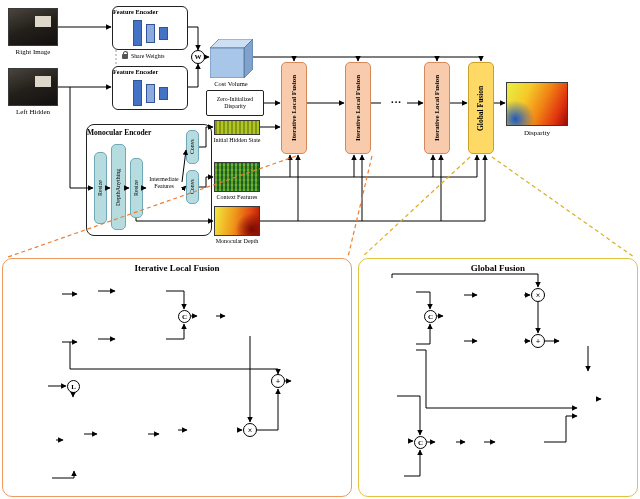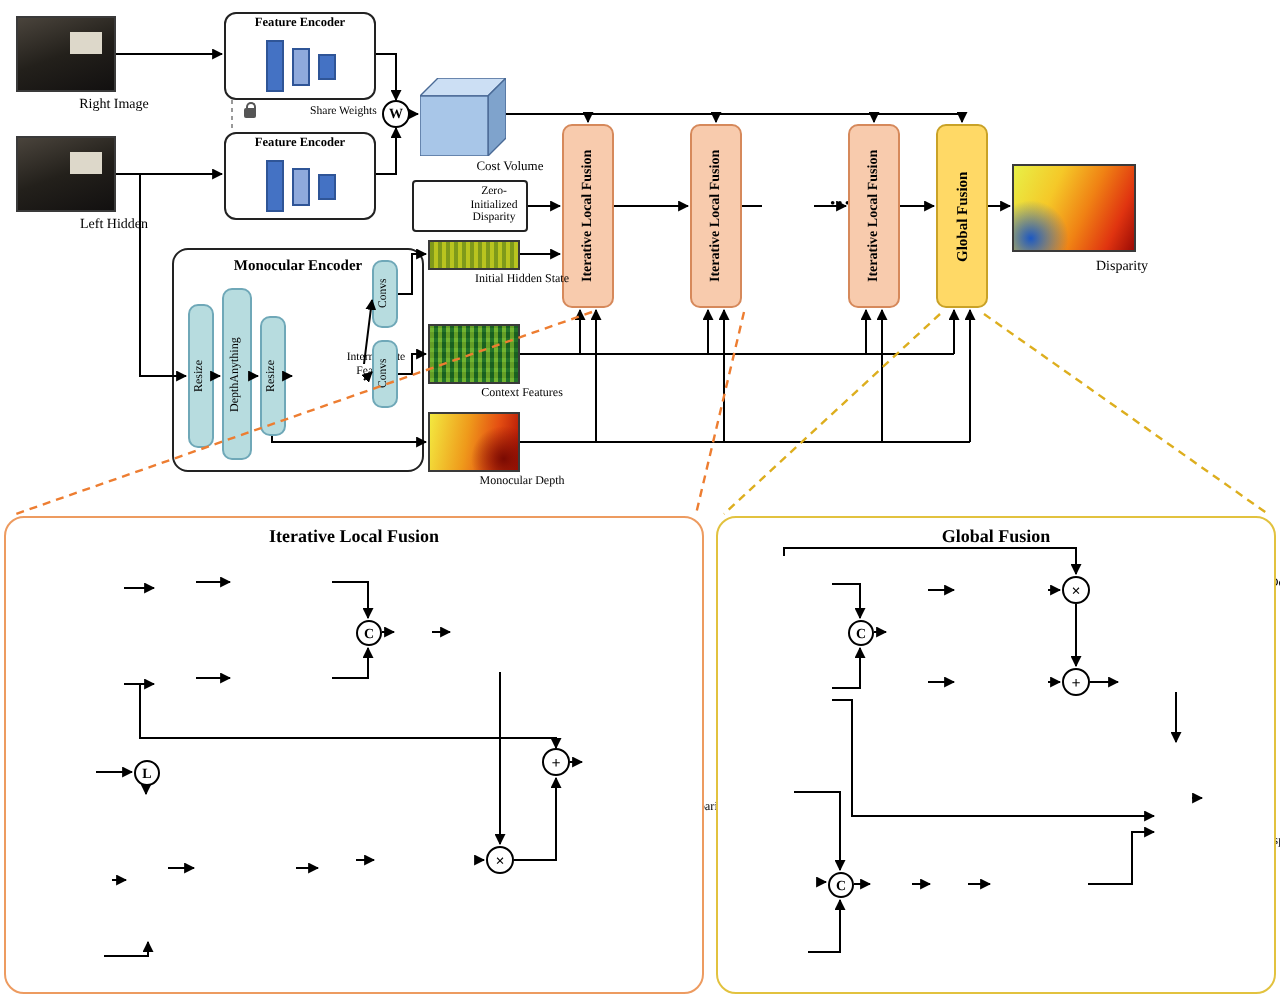--- a/index.html
+++ b/index.html
@@ -1,20 +1,20 @@
 <!DOCTYPE html>
 <html><head>
 <meta charset="utf-8">
 <style>
   html,body{margin:0;padding:0;background:#fff;}
   #canvas{position:relative;width:640px;height:499px;background:#fff;overflow:hidden;
           font-family:"Liberation Serif","DejaVu Serif",serif;color:#000;}
   .abs{position:absolute;}
   .img{position:absolute;border:1px solid #3a3a3a;box-sizing:border-box;}
-  .lbl{position:absolute;font-size:6.2px;line-height:1.18;text-align:center;padding-left:24px;}
+  .lbl{position:absolute;font-size:6.2px;line-height:1.18;text-align:center;}
   .box{position:absolute;background:#fff;border:1px solid #222;border-radius:6px;box-sizing:border-box;}
   .blockv{position:absolute;border-radius:5px;border:1px solid;box-sizing:border-box;
           writing-mode:vertical-rl;transform:rotate(180deg);
           display:flex;align-items:center;justify-content:center;
           text-align:center;font-weight:bold;line-height:1.25;}
   .peach{background:#F8CBAD;border-color:#D6895B;}
   .gold{background:#FFD966;border-color:#C9A227;}
   .teal{background:#B7DCDF;border-color:#6FA8B8;font-weight:normal;}
   .green{background:#C6E0B4;border-color:#82B366;}
   .op{position:absolute;border:1px solid #000;border-radius:50%;background:#fff;
@@ -41,21 +41,21 @@
       linear-gradient(120deg,#1d3e9e,#102466 60%,#0a1742);}
   .scaleimg{background:linear-gradient(180deg,#f2e829 0%,#e8d71c 60%,#d9c40f 100%);}
   .shiftimg{background:linear-gradient(115deg,#f6c51e 0%,#ef8c14 40%,#e1490e 75%,#c21f06 100%);}
   .confimg{background:radial-gradient(ellipse at 45% 55%,#45d95d 0%,#1f7a30 35%,#0b2e14 65%,#051708 100%);}
   #wires{position:absolute;left:0;top:0;z-index:30;pointer-events:none;}
   .arr{fill:none;stroke:#000;stroke-width:1;marker-end:url(#ah);}
   .ln{fill:none;stroke:#000;stroke-width:1;}
   .dashO{fill:none;stroke:#ED7D31;stroke-width:1.2;stroke-dasharray:4 3;}
   .dashY{fill:none;stroke:#DDAE1E;stroke-width:1.2;stroke-dasharray:4 3;}
   .dashG{fill:none;stroke:#999;stroke-width:1;stroke-dasharray:2 2;}
-  .fe-title{position:absolute;top:1px;left:0;right:0;text-align:center;font-size:6.3px;font-weight:bold;}
+  .fe-title{position:absolute;top:1px;left:0;right:0;text-align:left;font-size:6.3px;font-weight:bold;}
   .bars{position:absolute;left:0;right:0;top:13px;bottom:3px;display:flex;gap:4px;align-items:center;justify-content:center;}
   .bar{width:7px;background:#4472C4;border:0.5px solid #2f5597;}
   .bar.light{background:#8FAADC;}
   .lock{position:absolute;width:6px;height:5px;background:#555;border-radius:1px;}
   .lock::before{content:"";position:absolute;left:1px;top:-3px;width:3px;height:3px;border:1px solid #555;border-bottom:none;border-radius:3px 3px 0 0;}
 </style>
 </head>
 <body>
 
 <div id="canvas">

